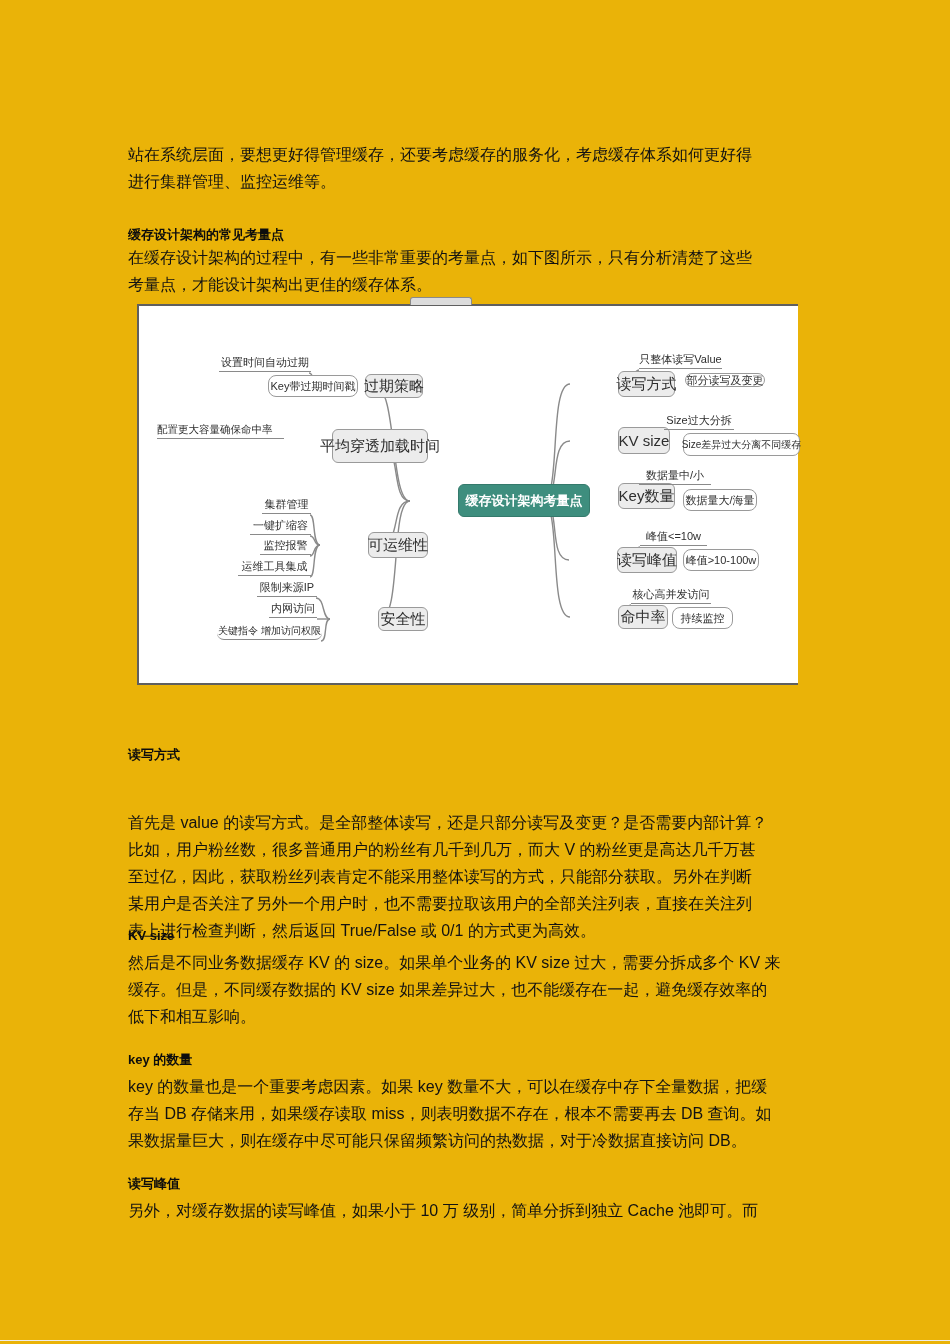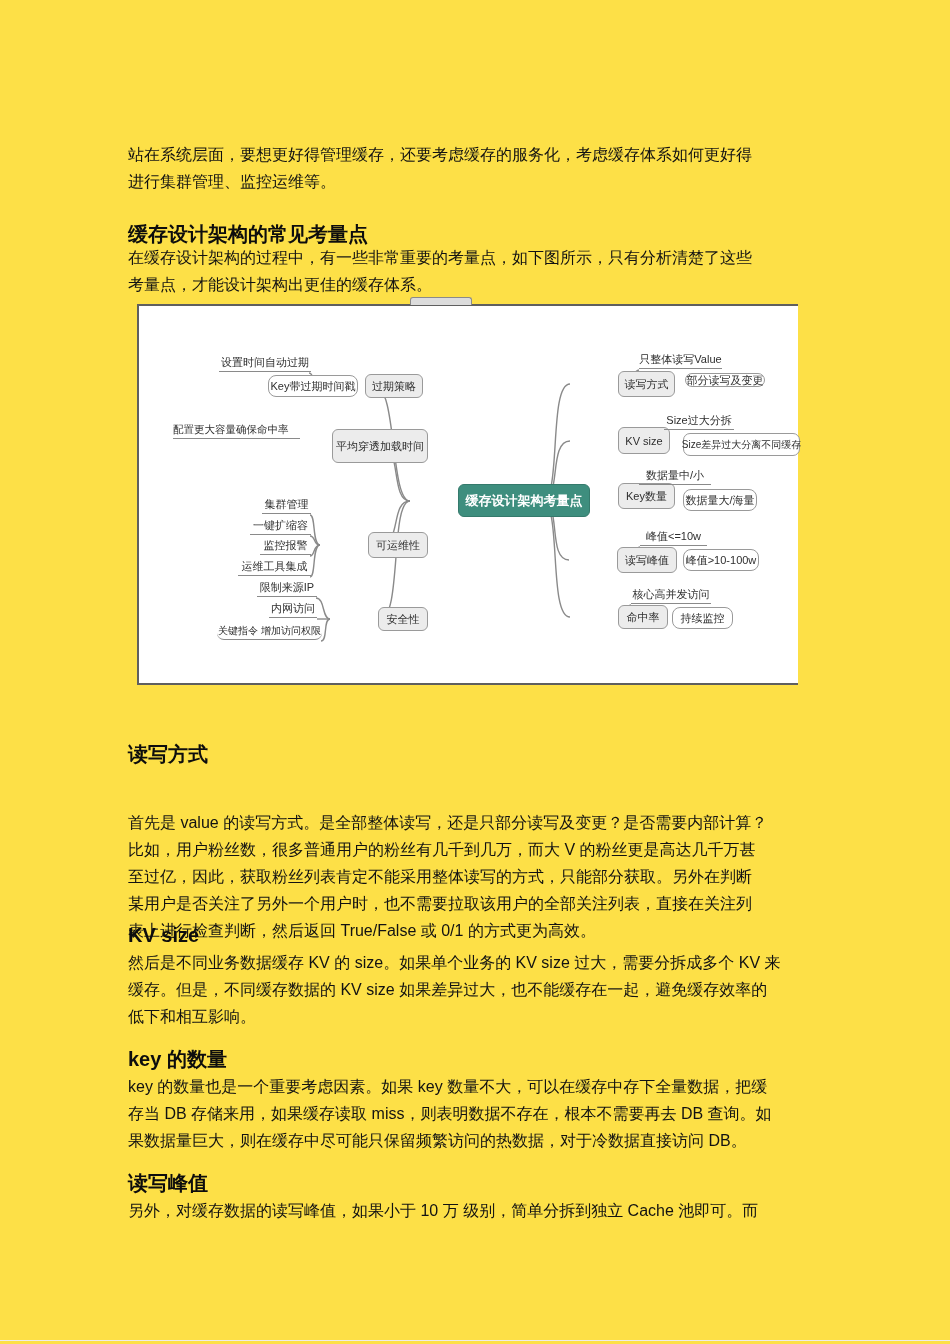--- a/index.html
+++ b/index.html
@@ -1,61 +1,61 @@
 <!DOCTYPE html>
 <html><head>
 <meta charset="utf-8">
 <style>
   * { margin:0; padding:0; box-sizing:border-box; }
   html,body { background:#ffffff; }
   .page {
-    position:relative; width:950px; height:1344px; background:#fde047;
+    position:relative; width:950px; height:1344px; background:#eab308;
     font-family:"Liberation Sans","DejaVu Sans",sans-serif; color:#1b1b1b;
     overflow:hidden;
   }
   .body-text {
     position:absolute; left:128px; width:695px;
     font-size:16px; line-height:27px; white-space:pre-line; color:#121212;
   }
   .heading {
     position:absolute; left:128px; width:695px;
-    font-size:20px; line-height:27px; font-weight:bold; color:#0d0d0d;
+    font-size:13px; line-height:27px; font-weight:bold; color:#0d0d0d;
   }
   
   .mindmap {
     position:absolute; left:137px; top:304px; width:661px; height:381px;
     border-left:2px solid #5f5f5f; border-top:2px solid #5f5f5f; border-bottom:2px solid #5f5f5f;
     background:#ffffff;
   }
   .clip-sliver {
     position:absolute; left:410px; top:297px; width:62px; height:8px;
     background:#dcdcdc; border:1px solid #8a8a8a; border-bottom:none;
     border-radius:3px 3px 0 0; z-index:3;
   }
   .mm-svg { position:absolute; left:0; top:0; width:661px; height:381px; }
   .mm-svg path { stroke:#8a8a8a; stroke-width:1.4; fill:none; }
   .mm-node { position:absolute; display:flex; align-items:center; justify-content:center;margin-left:48px; }
   .mm-root {
     background:#3e8e7e; color:#ffffff; font-weight:bold; font-size:13px;
     border-radius:6px; border:1px solid #357a6c; z-index:2;
   }
   .mm-branch {
-    background:#ececec; color:#2e2e2e; font-size:11px;
+    background:#ececec; color:#2e2e2e; font-size:15px;
     border:1px solid #9a9a9a; border-radius:6px; z-index:2; white-space:nowrap;
   }
   .mm-leafbox {
     background:#ffffff; color:#2e2e2e; font-size:11px;
     border:1px solid #9a9a9a; border-radius:8px; z-index:2; white-space:nowrap;
   }
   .mm-leafline {
     position:absolute; font-size:11px; line-height:13px; color:#2e2e2e;
     text-align:center; padding-bottom:2px; border-bottom:1.5px solid #8a8a8a;
     white-space:nowrap; z-index:2;
   }
-  .ta-left { text-align:left;margin-left:16px; }
+  .ta-left { text-align:left; }
   .fs10 { font-size:10px;border-radius:7px; }
   .fs105 { font-size:10.5px; }
   .page-bottom-divider {
     position:absolute; left:0; top:1340px; width:950px; height:1px; background:#ececec;
   }
 </style>
 </head>
 <body>
 
 <div class="page">

